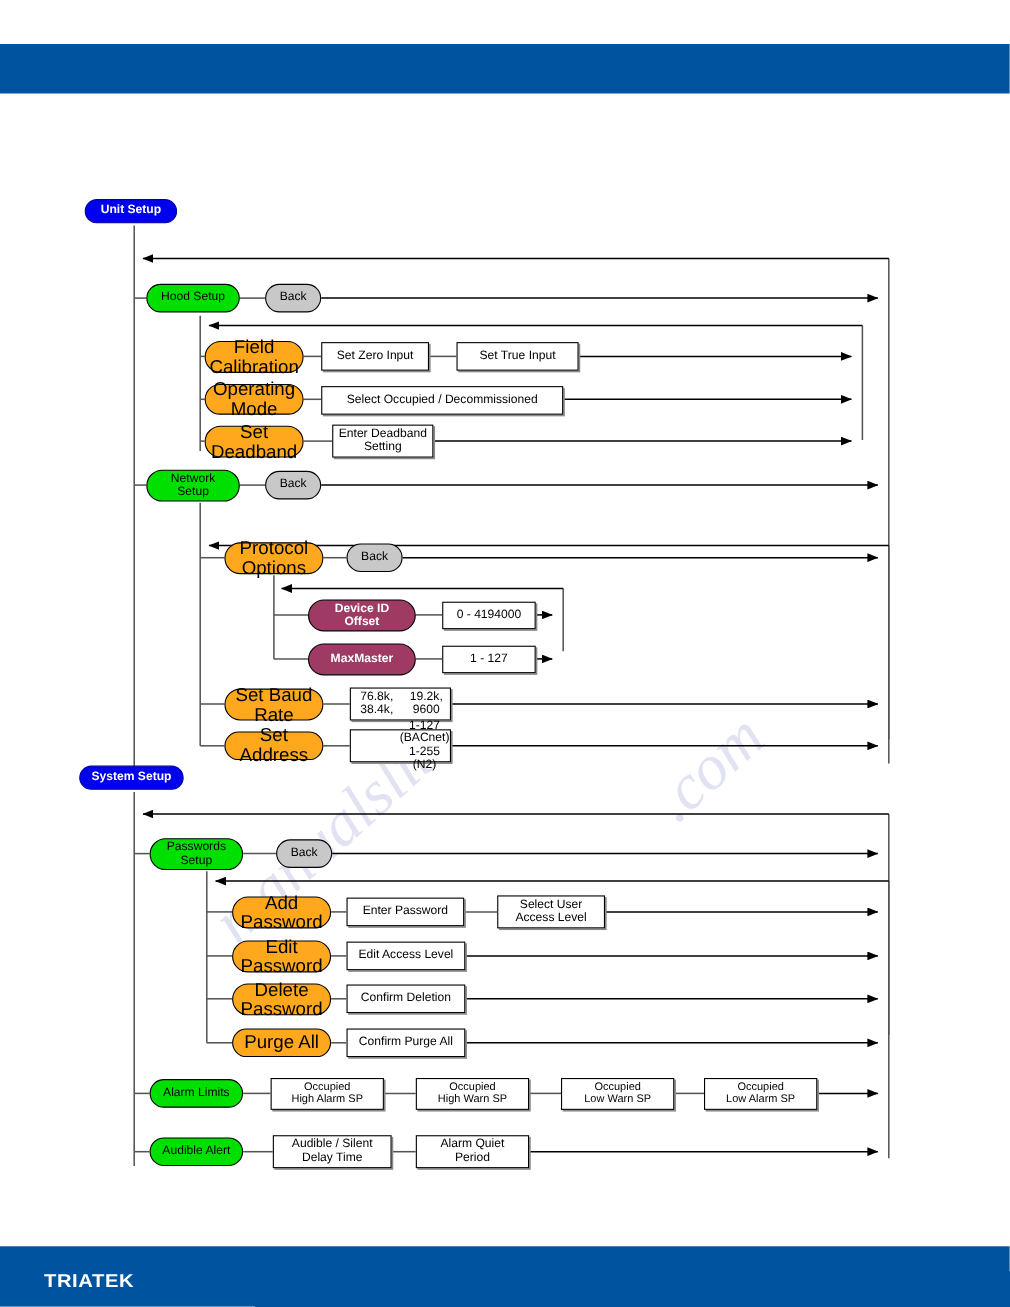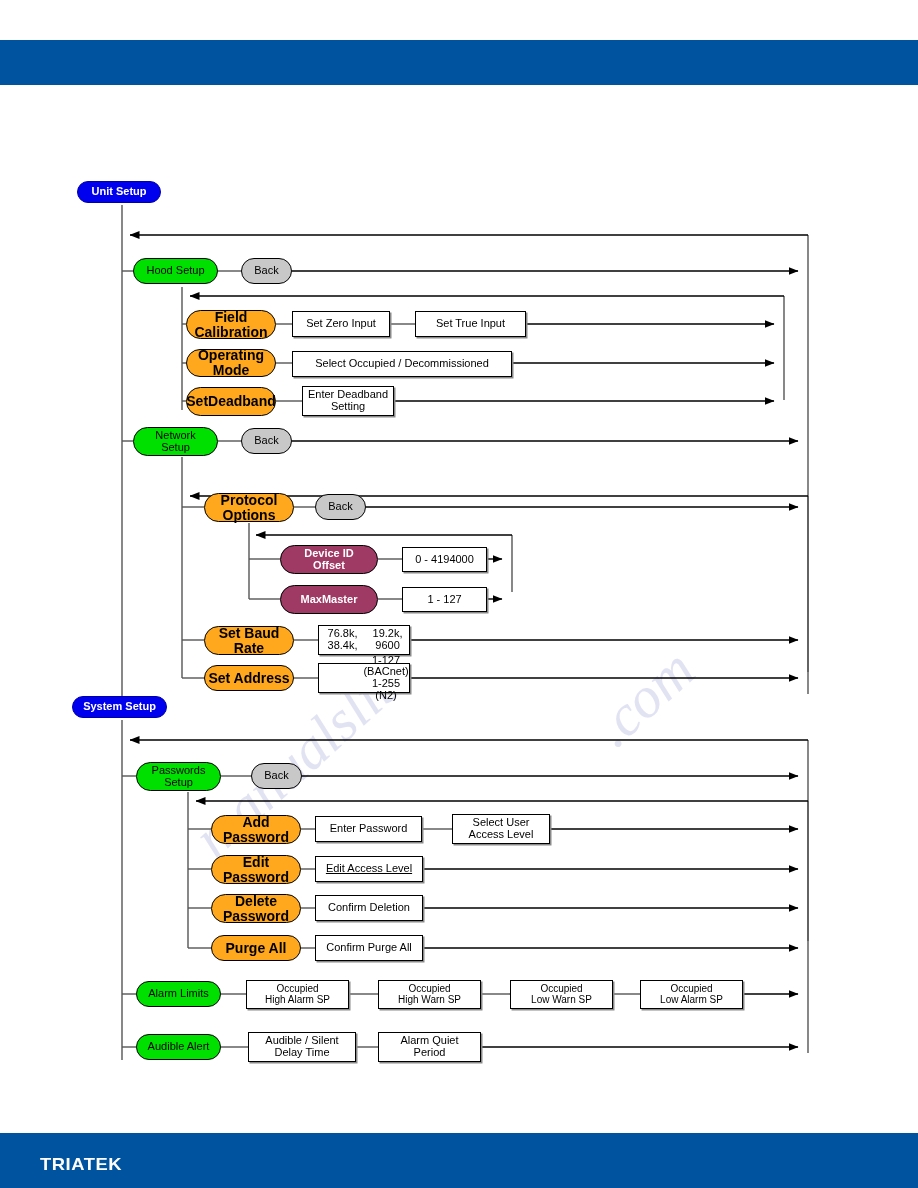--- a/index.html
+++ b/index.html
@@ -106,22 +106,21 @@
     font-size: 11px;
   }
   .pill-green {
     background: #00E000;
     color: #000000;
     font-size: 11px;
   }
   .pill-orange {
     background: #FFA81E;
     color: #000000;
-    font-size: 14px;
-    font-weight: bold;
+    font-size: 17px;
   }
   .pill-maroon {
     background: #9E3A63;
     color: #ffffff;
     font-weight: bold;
     font-size: 11px;
   }
   .pill-gray {
     background: #C8C8C8;
     color: #000000;
@@ -292,21 +291,21 @@
 </div>
 
 <div class="node pill pill-orange" style="left:186px; top:349px; width:90px; height:28px; flex-direction:column;">
   <span class="node-label">Operating</span>
   <span class="node-label">Mode</span>
 </div>
 <div class="node box" style="left:292px; top:351px; width:220px; height:26px;">
   <span class="node-label">Select Occupied / Decommissioned</span>
 </div>
 
-<div class="node pill pill-orange" style="left:186px; top:387px; width:90px; height:29px; flex-direction:row;">
+<div class="node pill pill-orange" style="left:186px; top:387px; width:90px; height:29px; flex-direction:column;">
   <span class="node-label">Set</span>
   <span class="node-label">Deadband</span>
 </div>
 <div class="node box" style="left:302px; top:386px; width:92px; height:30px; flex-direction:column;">
   <span class="node-label">Enter Deadband</span>
   <span class="node-label">Setting</span>
 </div>
 
 <div class="node pill pill-green" style="left:133px; top:427px; width:85px; height:29px; flex-direction:column;">
   <span class="node-label">Network</span>
@@ -377,21 +376,21 @@
 </div>
 <div class="node box" style="left:452px; top:814px; width:98px; height:30px; flex-direction:column;text-align:center;">
   <span class="node-label">Select User</span>
   <span class="node-label">Access Level</span>
 </div>
 
 <div class="node pill pill-orange" style="left:211px; top:855px; width:90px; height:29px; flex-direction:column;">
   <span class="node-label">Edit</span>
   <span class="node-label">Password</span>
 </div>
-<div class="node box" style="left:315px; top:856px; width:108px; height:26px;text-decoration:underline;">
+<div class="node box" style="left:315px; top:856px; width:108px; height:26px;">
   <span class="node-label">Edit Access Level</span>
 </div>
 
 <div class="node pill pill-orange" style="left:211px; top:894px; width:90px; height:29px; flex-direction:column;">
   <span class="node-label">Delete</span>
   <span class="node-label">Password</span>
 </div>
 <div class="node box" style="left:315px; top:895px; width:108px; height:26px;">
   <span class="node-label">Confirm Deletion</span>
 </div>

